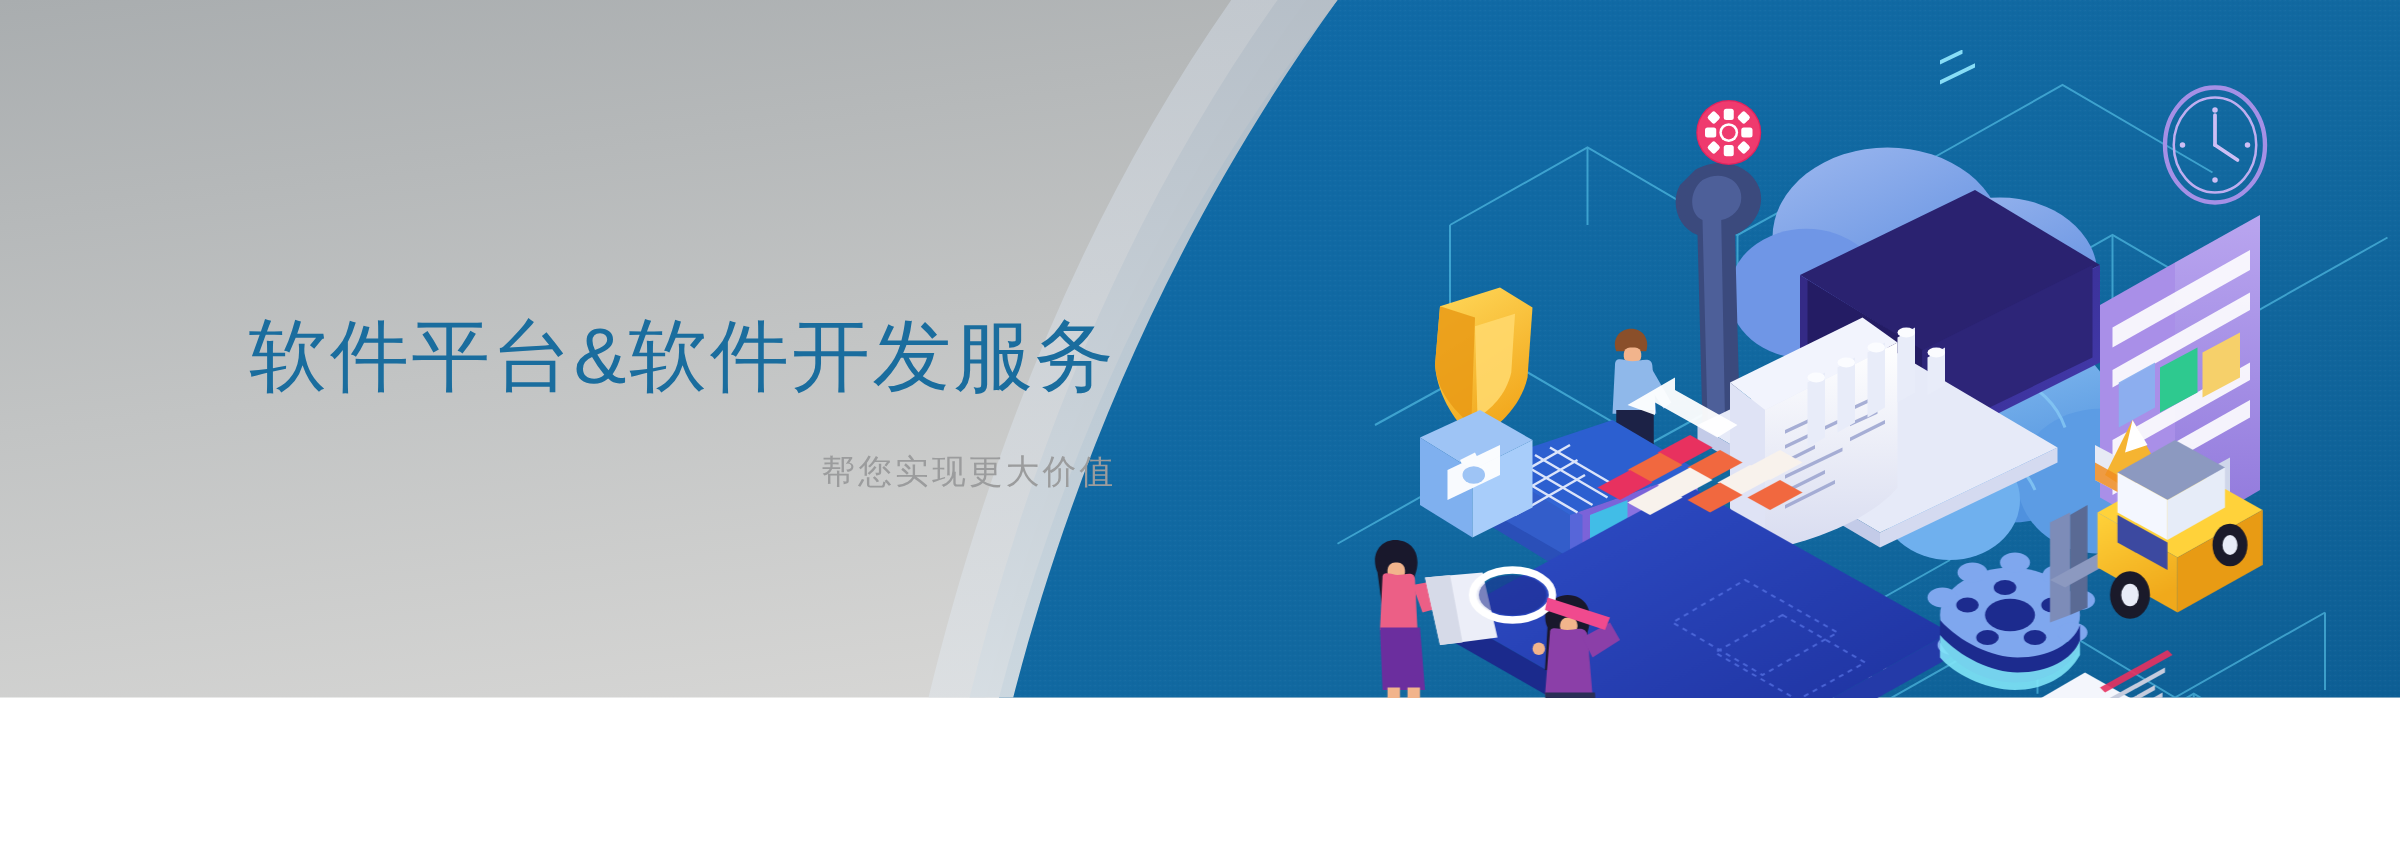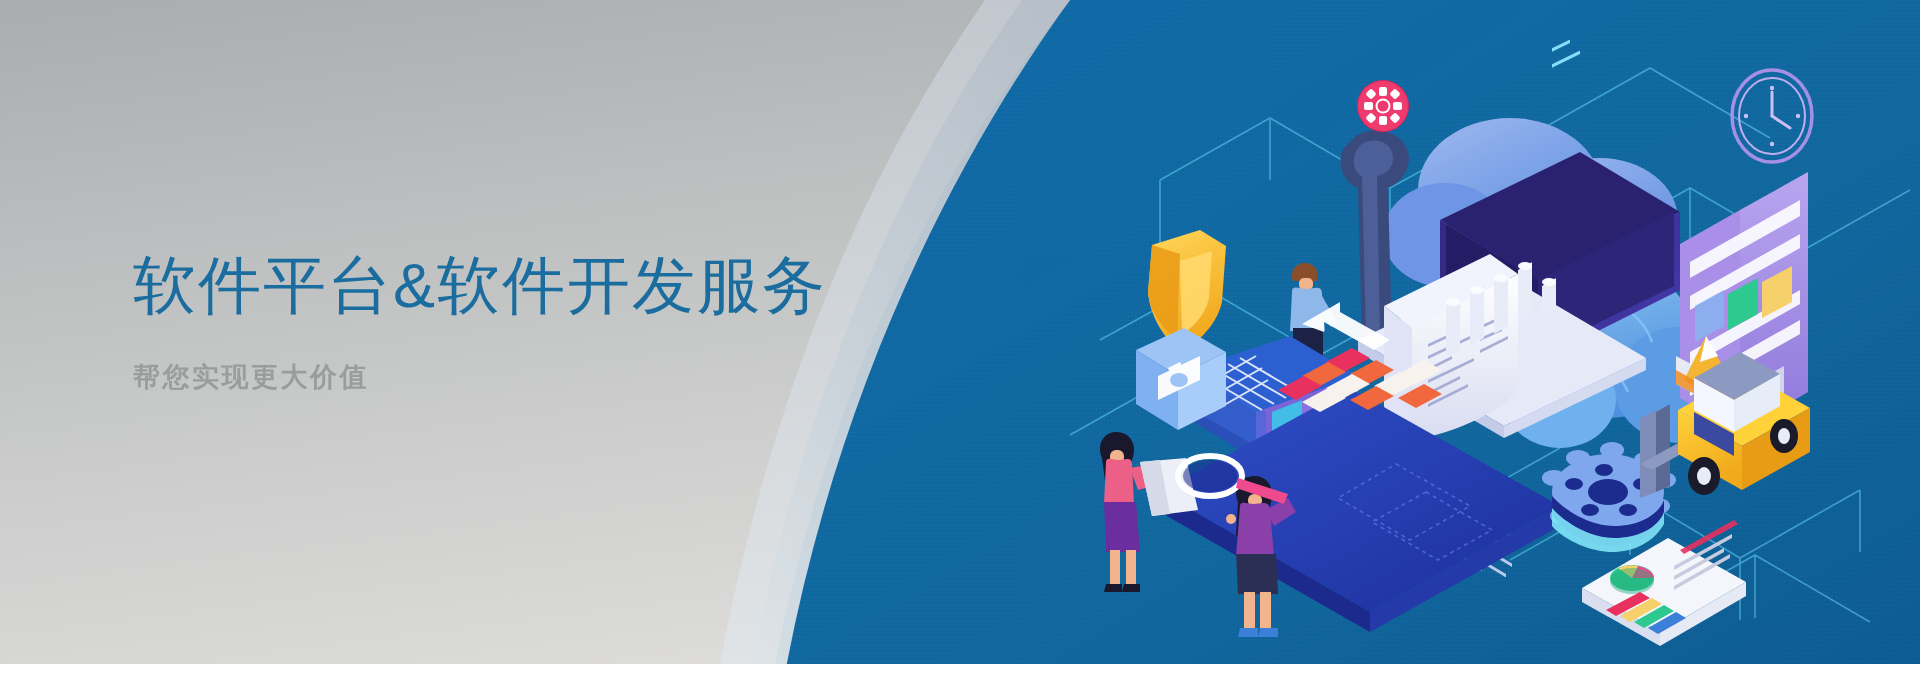--- a/index.html
+++ b/index.html
@@ -1,31 +1,32 @@
 <!DOCTYPE html>
 <html><head>
 <meta charset="utf-8">
 <style>
   html,body{margin:0;padding:0;background:#fff;}
   *{box-sizing:border-box;}
   .banner{
-    position:relative;width:1920px;height:664px;overflow:hidden;
+    position:relative;width:1920px;height:558px;overflow:hidden;
     font-family:"Liberation Sans","DejaVu Sans",sans-serif;
+    text-align:right;
   }
   .layer{position:absolute;inset:0;}
   svg.layer{display:block;}
   .text-block{
     position:absolute;left:133px;top:250px;width:760px;z-index:40;
   }
   .headline{
     font-size:63px;line-height:1.12;font-weight:400;color:#1a6d9e;
     letter-spacing:2px;margin:0;white-space:nowrap;
   }
   .subhead{
-    font-size:27px;line-height:1.2;font-weight:700;color:#9b9c9d;
+    font-size:27px;line-height:1.2;font-weight:400;color:#9b9c9d;
     letter-spacing:2.5px;margin:0;padding-top:40px;white-space:nowrap;
   }
   .illus{
     position:absolute;left:1040px;top:40px;width:880px;height:650px;z-index:30;
   }
   .illus svg{display:block;width:100%;height:100%;}
 </style>
 </head>
 <body>
 

